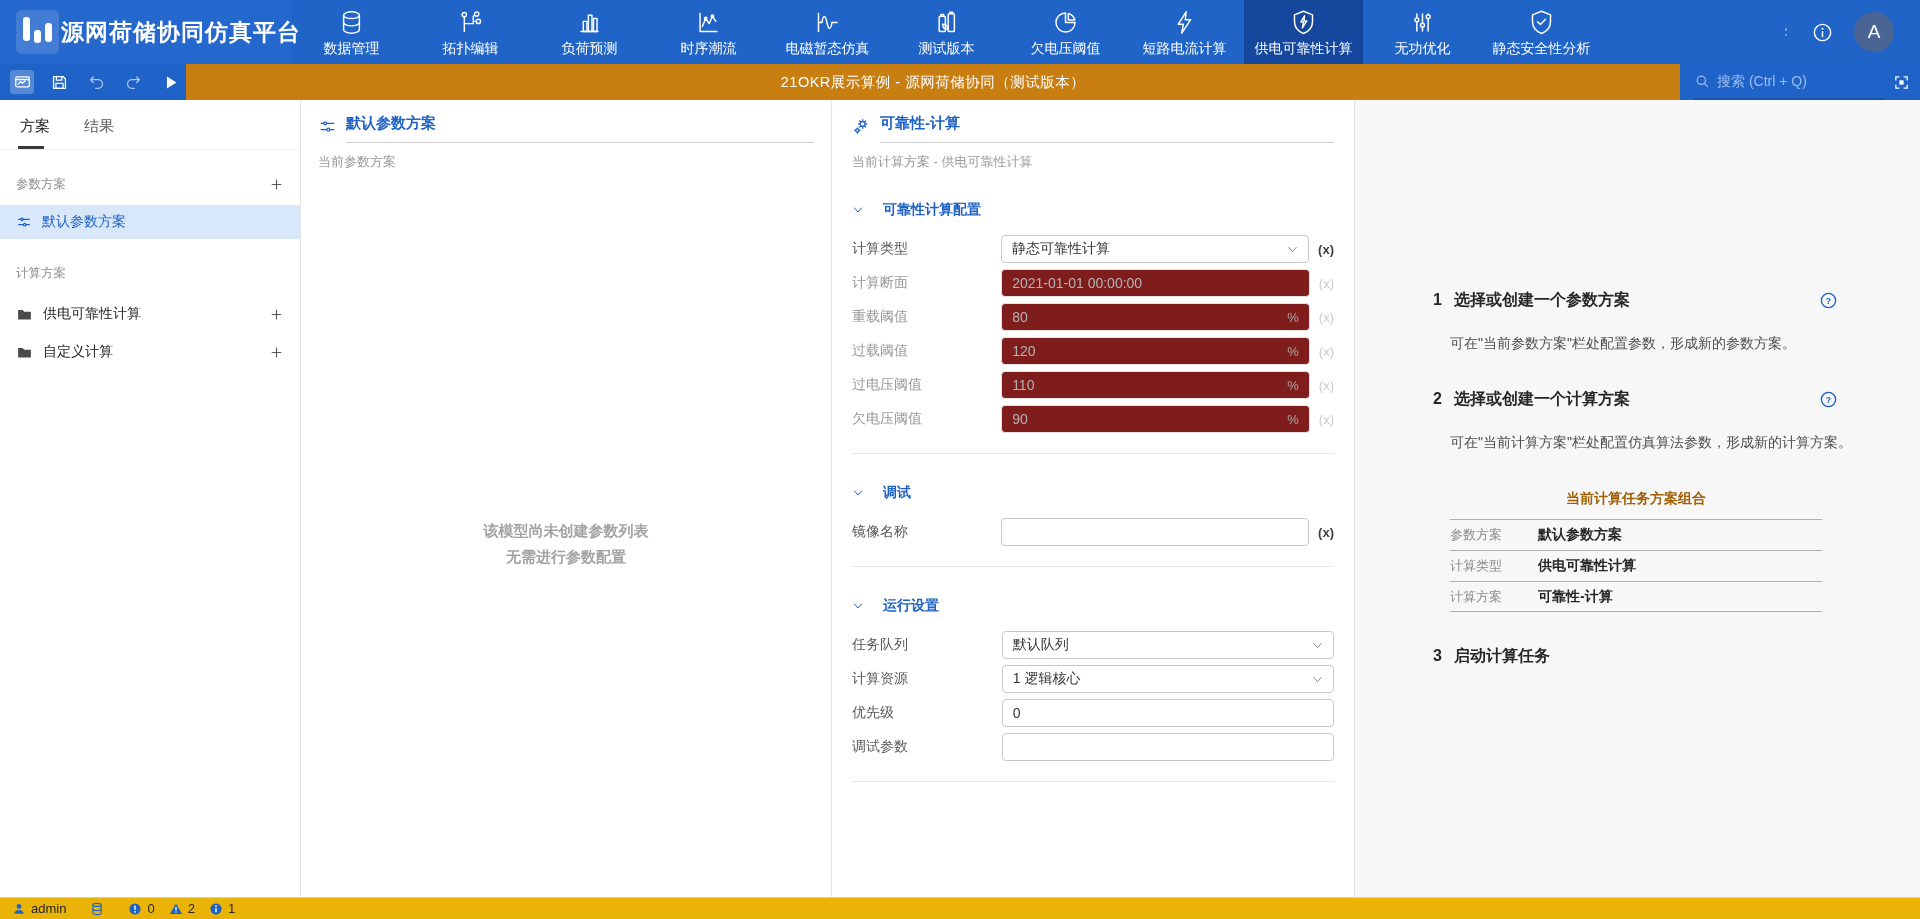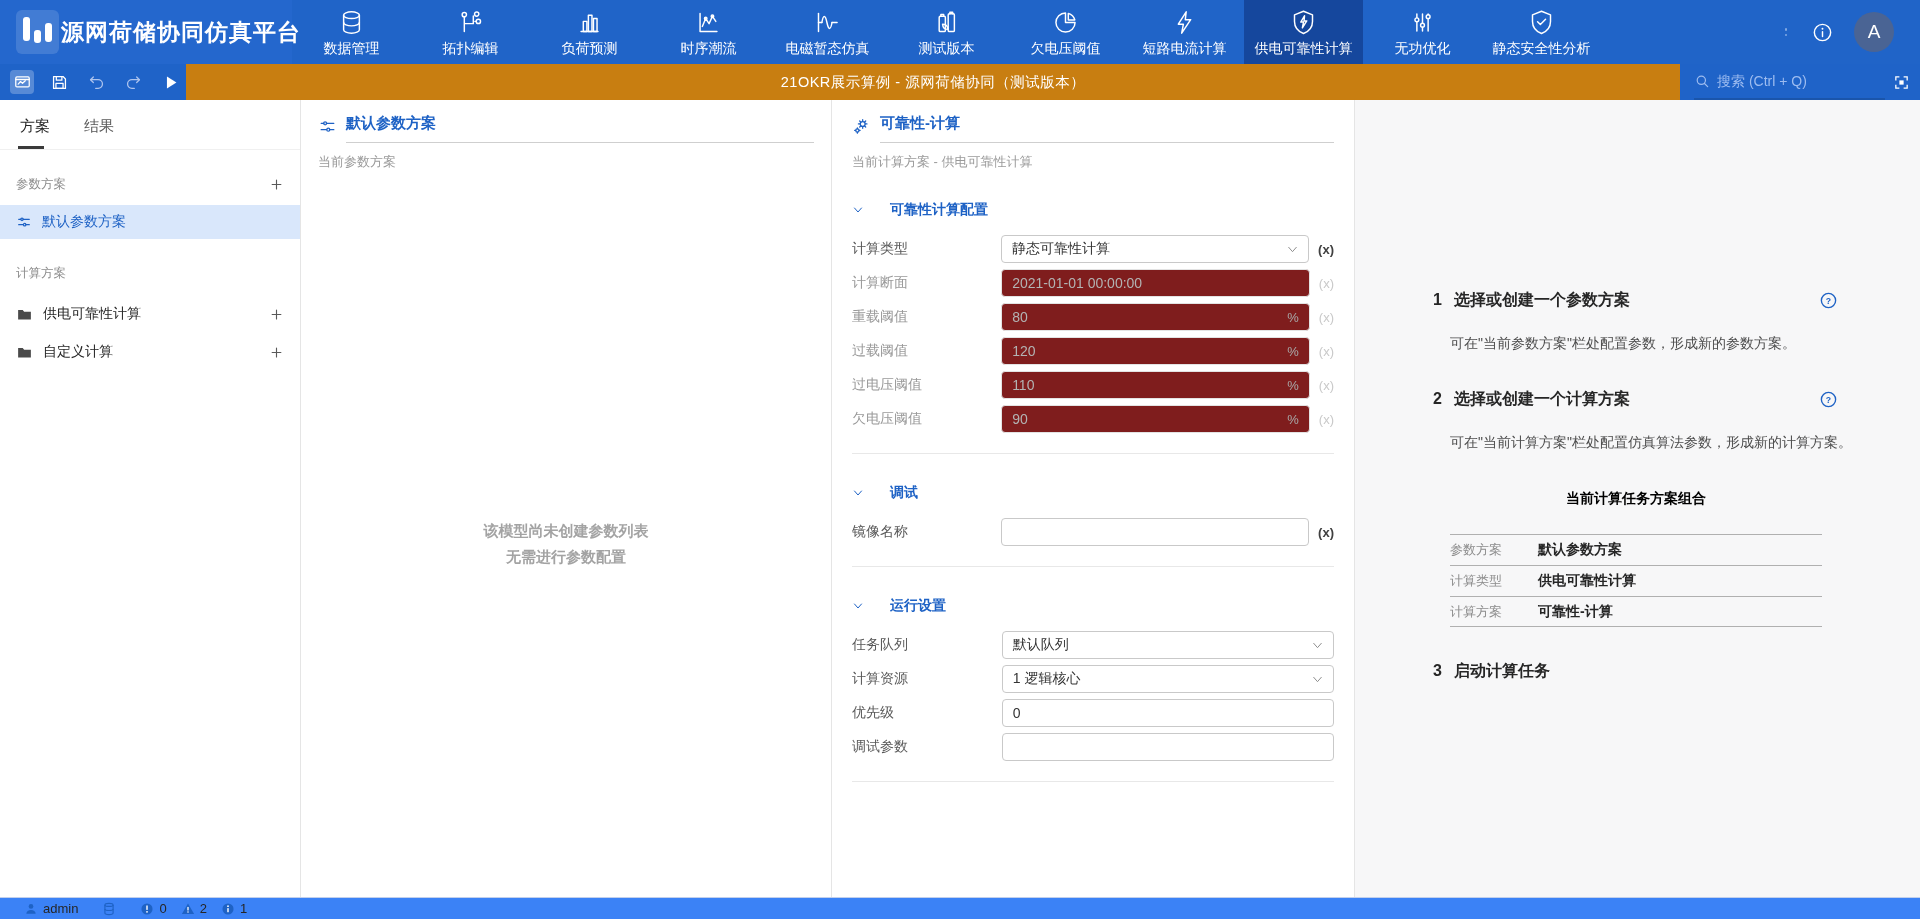--- a/index.html
+++ b/index.html
@@ -73,21 +73,21 @@
   
   .p-head{display:flex;align-items:flex-end;gap:9px}
   .p-head .hico svg{width:19px;height:19px;stroke:#1e62c5;fill:none;stroke-width:1.6;stroke-linecap:round;margin-bottom:7px}
   .p-title{flex:1;font-size:15px;font-weight:bold;color:#1e62c5;border-bottom:1px solid #cfcfcf;padding-bottom:9px}
   .p-sub{font-size:13px;color:#9a9a9a;margin-top:10px}
 
   
   .empty{position:absolute;left:0;right:0;top:418px;text-align:center;color:#a3a3a3;font-size:15px;font-weight:bold;line-height:26px}
 
   
-  .sec-head{display:flex;align-items:center;gap:26px;margin:30px 0 16px;cursor:pointer}
+  .sec-head{display:flex;align-items:center;gap:19px;margin:30px 0 16px;cursor:pointer}
   .sec-head svg{width:12px;height:12px;stroke:#1e62c5;fill:none;stroke-width:2;stroke-linecap:round;stroke-linejoin:round}
   .sec-head span{font-size:14px;font-weight:bold;color:#1e62c5}
   .frow{display:flex;align-items:center;margin-bottom:6px}
   .frow .lbl{width:155px;font-size:14px;color:#999}
   .frow .lbl.on{color:#595959}
   .ctrl{width:320px;height:28px;font-size:14px;border-radius:4px}
   .ctrl.wide{width:343px}
   .select{display:flex;align-items:center;justify-content:space-between;border:1px solid #c9c9c9;background:#fff;color:#333;padding:0 9px 0 10px;cursor:pointer}
   .select svg{width:13px;height:13px;stroke:#8c8c8c;fill:none;stroke-width:1.8;stroke-linecap:round;stroke-linejoin:round}
   .tinput{border:1px solid #c9c9c9;background:#fff;color:#333;padding:0 10px;outline:none;font-family:inherit;font-size:14px;border-radius:4px;height:28px}
@@ -100,32 +100,32 @@
   .mt16{margin-top:16px}
 
   
   .step-head{display:flex;align-items:center;padding-right:82px;margin-top:0}
   .step-title{font-size:16px;font-weight:bold;color:#262626;flex:1}
   .step-title .num{margin-right:12px}
   .help-btn{cursor:pointer}
   .help-btn svg{width:19px;height:19px}
   .step-desc{font-size:14px;color:#4d4d4d;margin:24px 0 0 17px}
   .combo{width:372px;margin:38px 0 0 17px}
-  .combo-title{text-align:center;font-size:14px;font-weight:bold;color:#000000;margin-bottom:26px}
+  .combo-title{text-align:center;font-size:14px;font-weight:bold;color:#a16207;margin-bottom:11px}
   .combo-row{display:flex;align-items:center;height:31px;border-top:1px solid #b0b0b0;font-size:14px}
   .combo-row:last-child{border-bottom:1px solid #b0b0b0}
   .combo-row .cl{width:88px;color:#8c8c8c;font-size:13px}
   .combo-row .cv{color:#262626;font-weight:bold}
   .gap34{margin-top:34px}
   .action{display:flex;align-items:center;gap:11px;margin:26px 0 0 17px;font-size:14px;color:#262626}
   .run-btn{display:flex;align-items:center;gap:8px;border:1px solid #d4d4d4;border-radius:4px;background:#fff;padding:6px 14px;cursor:pointer;font-size:14px;color:#404040;font-family:inherit}
   .run-btn svg{width:13px;height:13px;fill:#3a3a3a}
 
   
-  .statusbar{position:absolute;left:0;right:0;bottom:0;height:22px;background:#3b82f6;border-top:1px solid #c2d0ec;display:flex;align-items:center;padding-left:24px;font-size:13px;color:#262626}
+  .statusbar{position:absolute;left:0;right:0;bottom:0;height:22px;background:#eab308;border-top:1px solid #c2d0ec;display:flex;align-items:center;padding-left:12px;font-size:13px;color:#262626}
   .sb-item{display:flex;align-items:center;gap:5px;cursor:pointer}
   .sb-item svg{width:14px;height:14px}
   .sb-gap{width:24px}
   .sb-sm{width:13px}
 </style>
 </head>
 <body>
 
 <header class="nav">
   <div class="brand">

